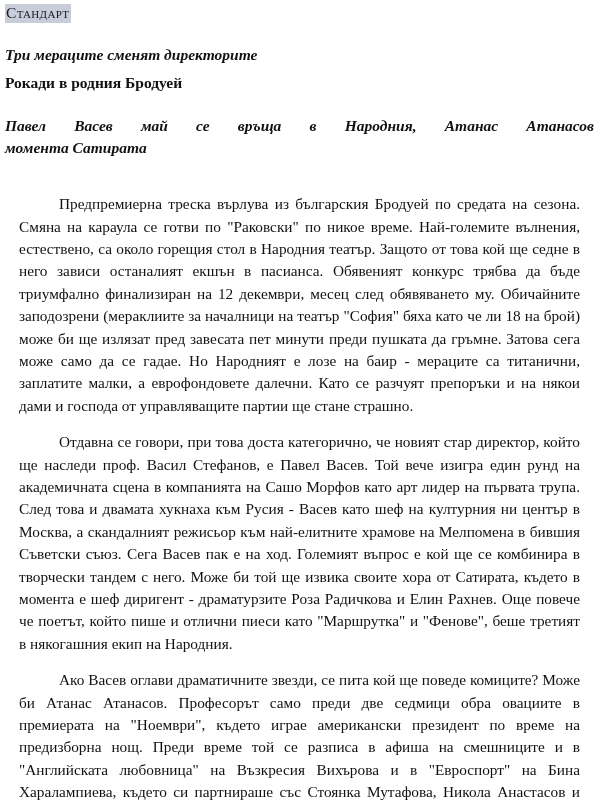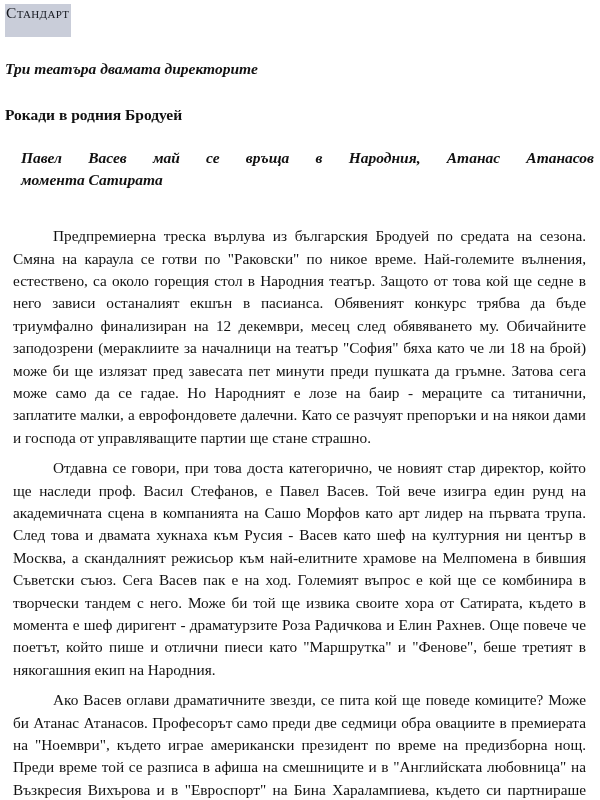--- a/index.html
+++ b/index.html
@@ -36,21 +36,21 @@
 
   .masthead {
     display: inline-block;
     background: #c9cdd9;
     color: #15181f;
     font-family: "Liberation Serif", "DejaVu Serif", serif;
     font-size: 15.5px;
     font-weight: 400;
     font-variant: small-caps;
     letter-spacing: 0.3px;
-    padding: 0 2px 15px 1px;
+    padding: 0 2px 1px 1px;
     line-height: 1.15;
   }
 
   .issue-line {
     margin: 1px 0 0 0;
     font-size: 15.5px;
     font-weight: bold;
     letter-spacing: 0.1px;
     line-height: 1.25;
   }
@@ -58,29 +58,29 @@
   
   .kicker {
     margin: 22px 0 0 0;
     font-size: 15.5px;
     font-weight: bold;
     font-style: italic;
     line-height: 1.3;
   }
 
   .subhead {
-    margin: 26px 0 0 0;
+    margin: 8px 0 0 0;
     font-size: 15.5px;
     font-weight: bold;
     font-style: normal;
     line-height: 1.3;
   }
 
   .deck {
-    margin: 22px 0 0 16px;
+    margin: 22px 0 0 0;
     font-size: 15.5px;
     font-weight: bold;
     font-style: italic;
     line-height: 1.42;
     text-align: justify;
     text-justify: inter-word;
   }
   .deck > span { display: block; }
   .deck .j-line {
     text-align: justify;
@@ -91,39 +91,39 @@
   .article {
     margin: 34px 0 0 0;
     font-size: 15.3px;
     line-height: 1.465;
     text-align: justify;
     text-justify: inter-word;
     hyphens: none;
   }
 
   .article p {
-    margin: 8px;
+    margin: 14px;
     text-indent: 40px;
   }
 
   .article p.clipped {
     
   }
 </style>
 </head>
 <body>
 
 <div class="page">
 
   <div class="masthead-row">
     <span class="masthead">Стандарт</span>
   </div>
 
 
-  <h1 class="kicker">Три театъра двамата директорите</h1>
+  <h1 class="kicker">Три мерaците сменят директорите</h1>
 
   <h2 class="subhead">Рокади в родния Бродуей</h2>
 
   <h3 class="deck">
     <span class="j-line">Павел Васев май се връща в Народния, Атанас Атанасов</span>
     <span>момента Сатирата</span>
   </h3>
 
   <div class="article">
     <p>Предпремиерна треска върлува из българския Бродуей по средата на сезона. Смяна на караула се готви по "Раковски" по никое време. Най-големите вълнения, естествено, са около горещия стол в Народния театър. Защото от това кой ще седне в него зависи останалият екшън в пасианса. Обявеният конкурс трябва да бъде триумфално финализиран на 12 декември, месец след обявяването му. Обичайните заподозрени (мераклиите за началници на театър "София" бяха като че ли 18 на брой) може би ще излязат пред завесата пет минути преди пушката да гръмне. Затова сега може само да се гадае. Но Народният е лозе на баир - мерaците са титанични, заплатите малки, а еврофондовете далечни. Като се разчуят препоръки и на някои дами и господа от управляващите партии ще стане страшно.</p>

